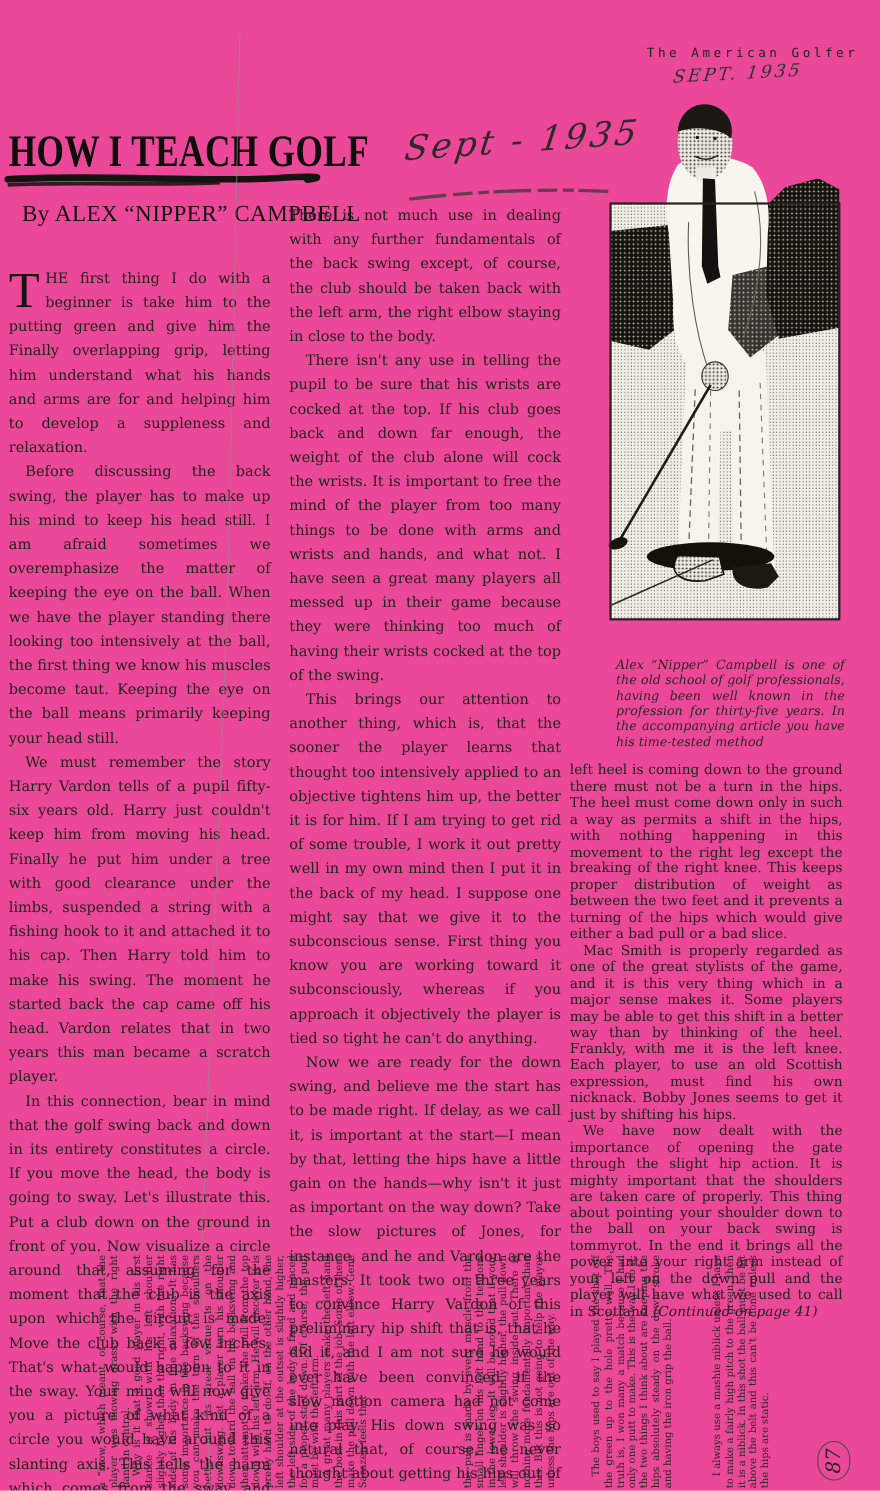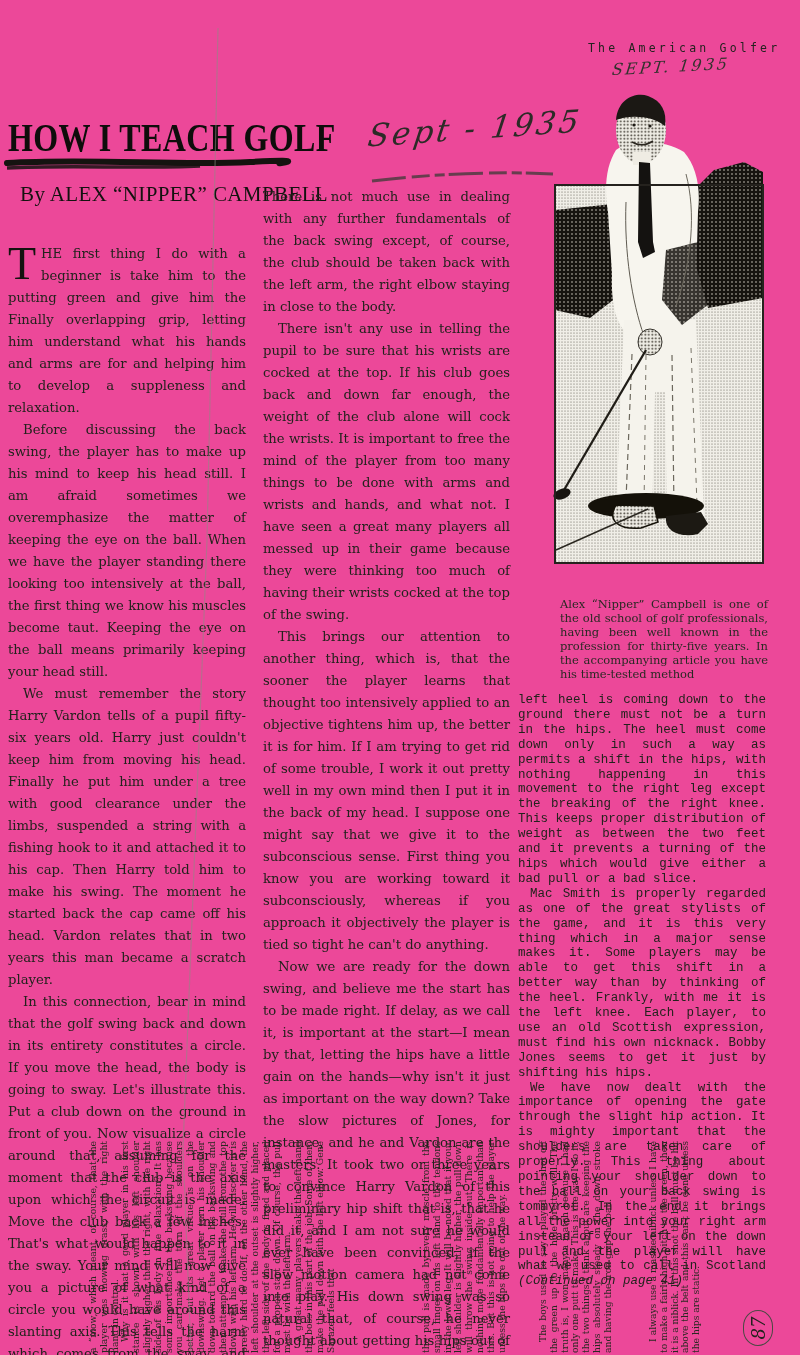--- a/index.html
+++ b/index.html
@@ -39,32 +39,32 @@
     font-family:"Liberation Serif",serif;font-weight:normal;
     font-size:21px;letter-spacing:.4px;color:#13120f;white-space:nowrap;
   }
   
   .col{position:absolute;text-align:justify;color:#23221d;}
   .col p{margin:0;text-indent:15px;}
   .col p.first{text-indent:0;}
   .col-1{left:8px;top:243px;width:238px;font-size:13.2px;line-height:22px;}
   .col-2{left:263px;top:186px;width:247px;font-size:13.2px;line-height:22px;}
   .col-3{left:518px;top:693px;width:248px;font-size:12.5px;line-height:14.9px;}
-  .col-3 p{text-indent:12px;font-family:Liberation Mono, monospace;}
+  .col-3 p{text-indent:12px;}
   .dropcap{
     float:left;font-family:"Liberation Serif",serif;
     font-size:46px;line-height:38px;padding:2px 5px 0 0;color:#14130f;
   }
   .continued{font-style:italic;}
   
   .photo{position:absolute;left:546px;top:92px;width:232px;height:476px;}
   .photo svg{display:block;}
   .caption{
     position:absolute;left:560px;top:597px;width:208px;
-    font-size:11.5px;line-height:14px;text-align:justify;color:#2a2924;
+    font-size:11.5px;line-height:14px;text-align:justify;color:#2a2924;font-style:italic;
   }
   
   .rot-wrap{position:absolute;}
   .rot-inner{
     position:absolute;left:0;transform-origin:0 0;transform:rotate(-90deg);
     text-align:justify;font-size:9.2px;line-height:10.8px;color:#2a2822;
   }
   .rot-inner p{margin:0;text-indent:11px;}
   .rot-inner p.first{text-indent:0;}
   .rw-a{left:88px;top:1140px;width:247px;height:213px;}

